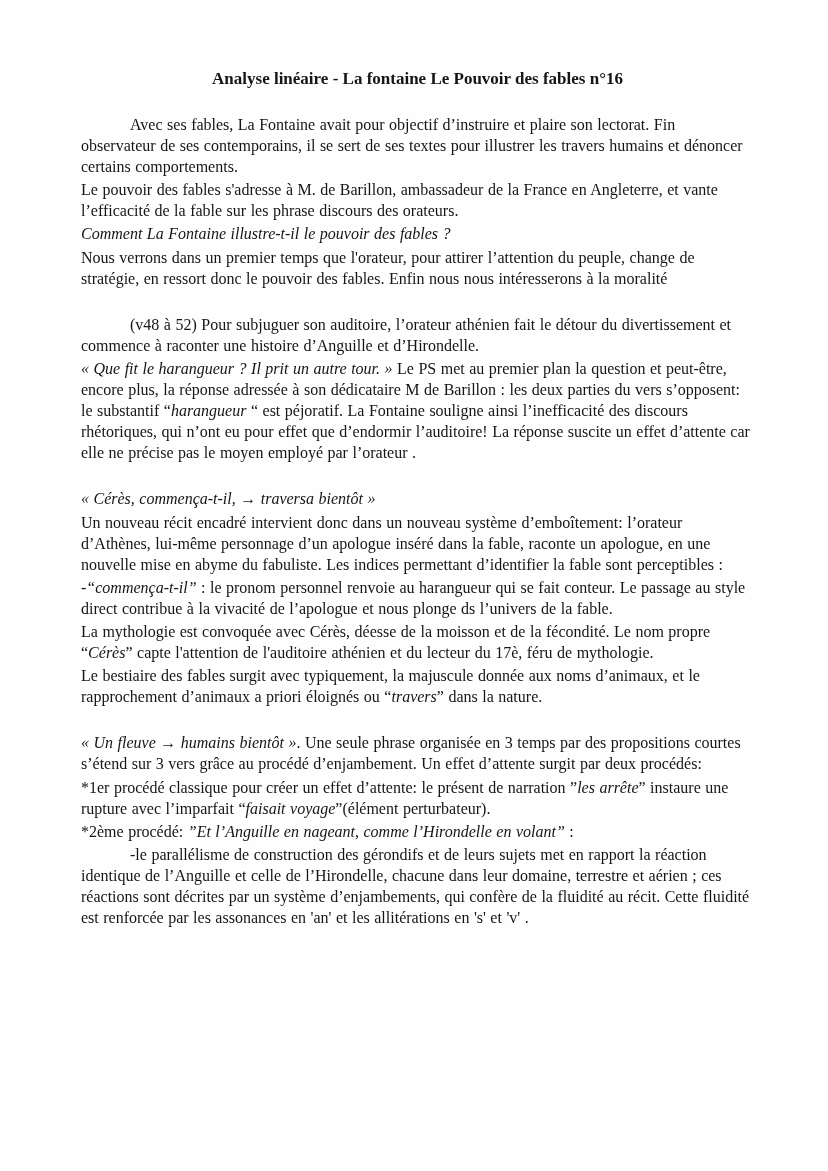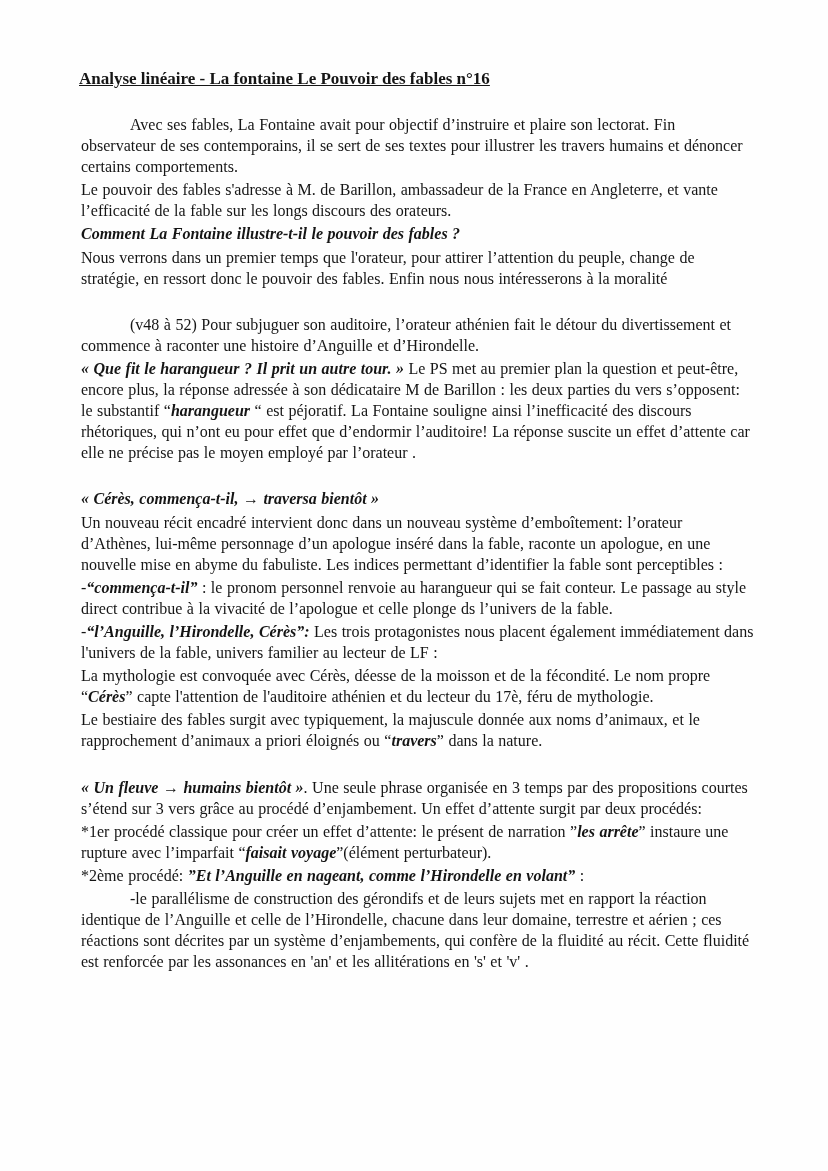--- a/index.html
+++ b/index.html
@@ -19,59 +19,57 @@
   }
   .content {
     box-sizing: border-box;
     padding: 68px 72px 0 79px;
     font-size: 16px;
     line-height: 21.1px;
   }
   .title {
     font-size: 17px;
     font-weight: bold;
-    text-decoration: underline;
+    text-align: center;
     margin: 0 0 24px 0;
     line-height: 22px;
   }
   .para {
     margin: 2px;
     text-align: left;
     word-spacing: 0.5px;
   }
   .para.indent {
     text-indent: 49px;
   }
   .italic {
     font-style: italic;
-    font-weight: bold;
   }
   .gap {
     height: 21px;
   }
 </style>
 </head>
 <body>
 
 <div class="page">
   <div class="content">
     <h1 class="title">Analyse linéaire - La fontaine Le Pouvoir des fables n°16</h1>
     <div>
         <p class="para indent"><span>Avec ses fables, La Fontaine avait pour objectif d’instruire et plaire son lectorat. Fin observateur de ses contemporains, il se sert de ses textes pour illustrer les travers humains et dénoncer certains comportements.</span></p>
-        <p class="para"><span>Le pouvoir des fables s'adresse à M. de Barillon, ambassadeur de la France en Angleterre, et vante l’efficacité de la fable sur les longs discours des orateurs.</span></p>
+        <p class="para"><span>Le pouvoir des fables s'adresse à M. de Barillon, ambassadeur de la France en Angleterre, et vante l’efficacité de la fable sur les phrase discours des orateurs.</span></p>
         <p class="para"><span class="italic">Comment La Fontaine illustre-t-il le pouvoir des fables ?</span></p>
         <p class="para"><span>Nous verrons dans un premier temps que l'orateur, pour attirer l’attention du peuple, change de stratégie, en ressort donc le pouvoir des fables. Enfin nous nous intéresserons à la moralité</span></p>
         <div class="gap"></div>
         <p class="para indent"><span>(v48 à 52) Pour subjuguer son auditoire, l’orateur athénien fait le détour du divertissement et commence à raconter une histoire d’Anguille et d’Hirondelle.</span></p>
         <p class="para"><span class="italic">« Que fit le harangueur ? Il prit un autre tour. »</span><span> Le PS met au premier plan la question et peut-être, encore plus, la réponse adressée à son dédicataire M de Barillon : les deux parties du vers s’opposent: le substantif “</span><span class="italic">harangueur</span><span> “ est péjoratif. La Fontaine souligne ainsi l’inefficacité des discours rhétoriques, qui n’ont eu pour effet que d’endormir l’auditoire! La réponse suscite un effet d’attente car elle ne précise pas le moyen employé par l’orateur .</span></p>
         <div class="gap"></div>
         <p class="para"><span class="italic">« Cérès, commença-t-il, →  traversa bientôt »</span></p>
         <p class="para"><span>Un nouveau récit encadré intervient donc dans un nouveau système d’emboîtement: l’orateur d’Athènes, lui-même personnage d’un apologue inséré dans la fable, raconte un apologue, en une nouvelle mise en abyme du fabuliste.  Les indices permettant d’identifier la fable sont perceptibles :</span></p>
-        <p class="para"><span>-</span><span class="italic">“commença-t-il”</span><span> : le pronom personnel renvoie au harangueur qui se fait conteur. Le passage au style direct contribue à la vivacité de l’apologue et celle plonge ds l’univers de la fable.</span></p>
-        <p class="para"><span>-</span><span class="italic">“l’Anguille, l’Hirondelle, Cérès”:</span><span> Les trois protagonistes nous placent également immédiatement dans l'univers de la fable, univers familier au lecteur de LF :</span></p>
+        <p class="para"><span>-</span><span class="italic">“commença-t-il”</span><span> : le pronom personnel renvoie au harangueur qui se fait conteur. Le passage au style direct contribue à la vivacité de l’apologue et nous plonge ds l’univers de la fable.</span></p>
         <p class="para"><span>La mythologie est convoquée avec Cérès, déesse de la moisson et de la fécondité. Le nom propre “</span><span class="italic">Cérès</span><span>” capte l'attention de l'auditoire athénien et du lecteur du 17è, féru de mythologie.</span></p>
         <p class="para"><span>Le bestiaire des fables surgit avec typiquement, la majuscule donnée aux noms d’animaux, et le rapprochement d’animaux a priori éloignés ou “</span><span class="italic">travers</span><span>” dans la nature.</span></p>
         <div class="gap"></div>
         <p class="para"><span class="italic">« Un fleuve → humains bientôt »</span><span>. Une seule phrase organisée en 3 temps par des propositions courtes s’étend sur 3 vers grâce au procédé d’enjambement. Un effet d’attente surgit par deux procédés:</span></p>
         <p class="para"><span>*1er procédé classique pour créer un effet d’attente: le présent de narration ”</span><span class="italic">les arrête</span><span>” instaure une rupture avec l’imparfait “</span><span class="italic">faisait voyage</span><span>”(élément perturbateur).</span></p>
         <p class="para"><span>*2ème procédé: </span><span class="italic">”Et l’Anguille en nageant, comme l’Hirondelle en volant”</span><span> :</span></p>
         <p class="para indent"><span>-le parallélisme de construction des gérondifs et de leurs sujets met en rapport la réaction identique de l’Anguille et celle de l’Hirondelle, chacune dans leur domaine, terrestre et aérien ; ces réactions sont décrites par un système d’enjambements, qui confère de la fluidité au récit. Cette fluidité est renforcée par les assonances en 'an' et les allitérations en 's' et 'v' .</span></p>
       </div>
   </div>
 </div>

